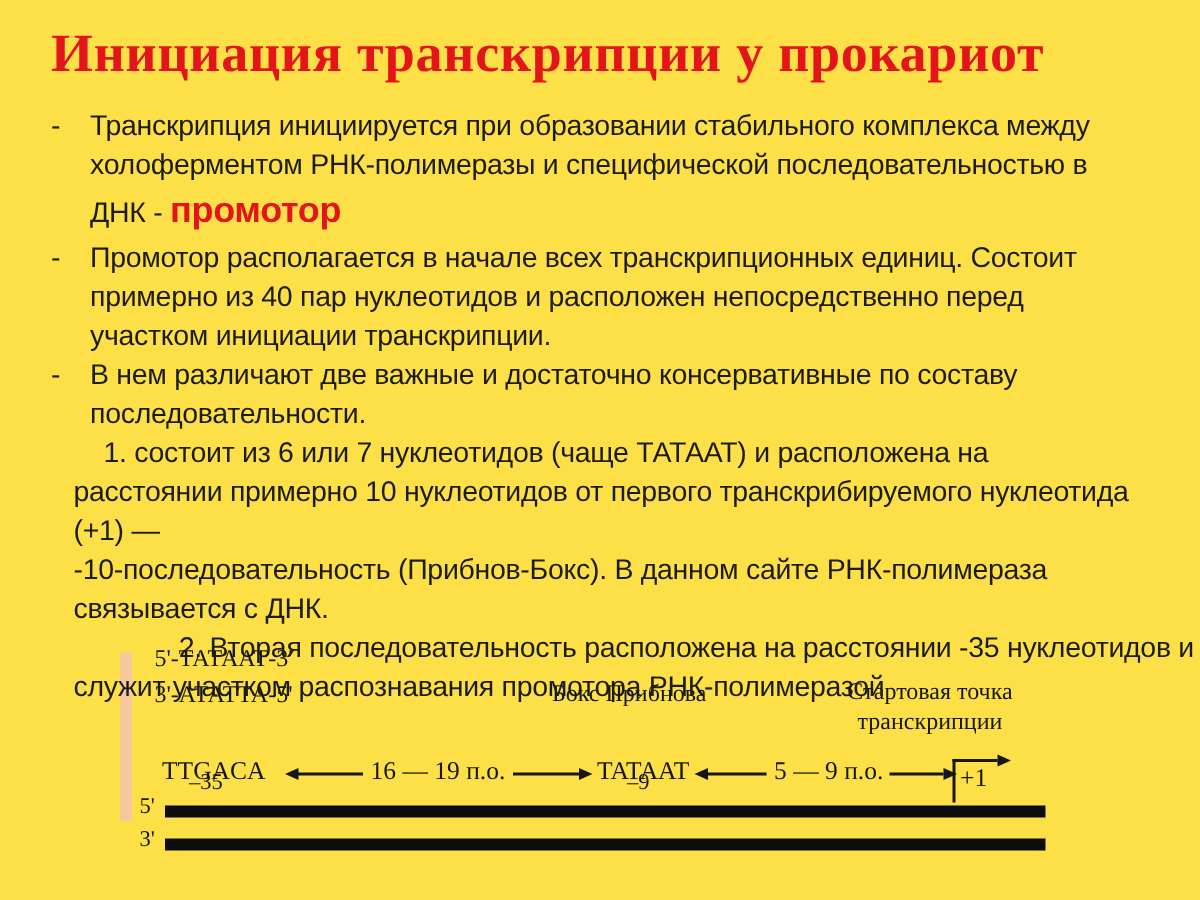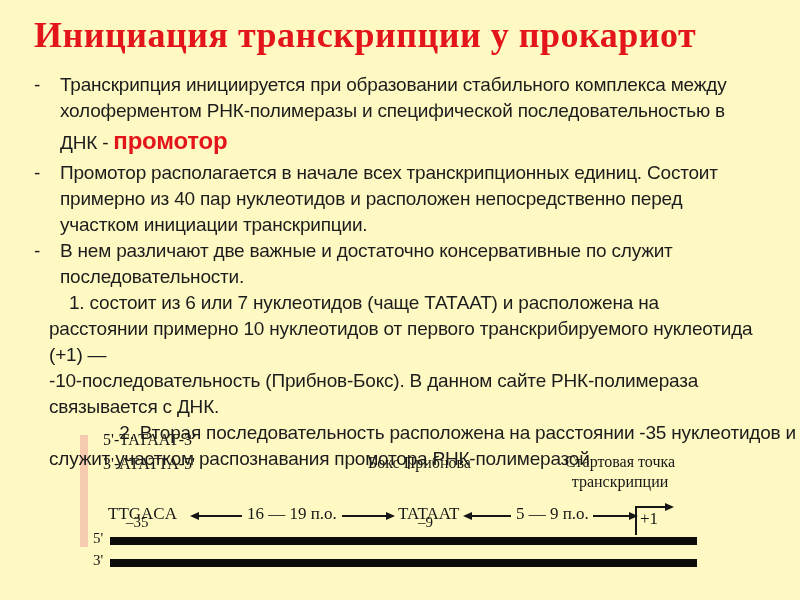--- a/index.html
+++ b/index.html
@@ -3,21 +3,21 @@
 <meta charset="utf-8">
 <style>
   :root{
     --red:#e3151a;
     --ink:#1c1c1c;
     --dink:#161616;
     --strip:#f6c3ad;
   }
   html,body{margin:0;padding:0;background:#fff;}
   .slide{
-    position:relative;width:800px;height:600px;background:#fef9c3;
+    position:relative;width:800px;height:600px;background:#fde047;
     overflow:hidden;font-family:"Liberation Sans",sans-serif;
   }
   .title{
     position:absolute;left:34px;top:14px;margin:0;
     font-family:"Liberation Serif",serif;font-weight:bold;
     font-size:36px;letter-spacing:.5px;color:var(--red);white-space:nowrap;
   }
   .body-text{position:absolute;left:0;top:72px;width:796px;z-index:2;}
   .line{
     position:relative;padding-left:60px;font-size:19px;line-height:26px;
@@ -54,21 +54,21 @@
 
   <h1 class="title">Инициация транскрипции у прокариот</h1>
 
   <div class="body-text">
       <div class="line"><span class="marker">-</span><span>Транскрипция инициируется при образовании стабильного комплекса между</span></div>
       <div class="line"><span>холоферментом РНК-полимеразы и специфической последовательностью в</span></div>
       <div class="line big"><span>ДНК - </span><span class="highlight">промотор</span></div>
       <div class="line"><span class="marker">-</span><span>Промотор располагается в начале всех транскрипционных единиц. Состоит</span></div>
       <div class="line"><span>примерно из 40 пар нуклеотидов и расположен непосредственно перед</span></div>
       <div class="line"><span>участком инициации транскрипции.</span></div>
-      <div class="line"><span class="marker">-</span><span>В нем различают две важные и достаточно консервативные по служит</span></div>
+      <div class="line"><span class="marker">-</span><span>В нем различают две важные и достаточно консервативные по составу</span></div>
       <div class="line"><span>последовательности.</span></div>
       <div class="line flush" style="text-indent: 20px;"><span>1. состоит из 6 или 7 нуклеотидов (чаще ТАТААТ) и расположена на</span></div>
       <div class="line flush"><span>расстоянии примерно 10 нуклеотидов от первого транскрибируемого нуклеотида</span></div>
       <div class="line flush"><span>(+1) —</span></div>
       <div class="line flush"><span>-10-последовательность (Прибнов-Бокс). В данном сайте РНК-полимераза</span></div>
       <div class="line flush"><span>связывается с ДНК.</span></div>
       <div class="line flush" style="text-indent: 18px; text-align: right;"><span>2. Вторая последовательность расположена на расстоянии -35 нуклеотидов и</span></div>
       <div class="line flush"><span>служит участком распознавания промотора РНК-полимеразой</span></div>
     </div>
 

